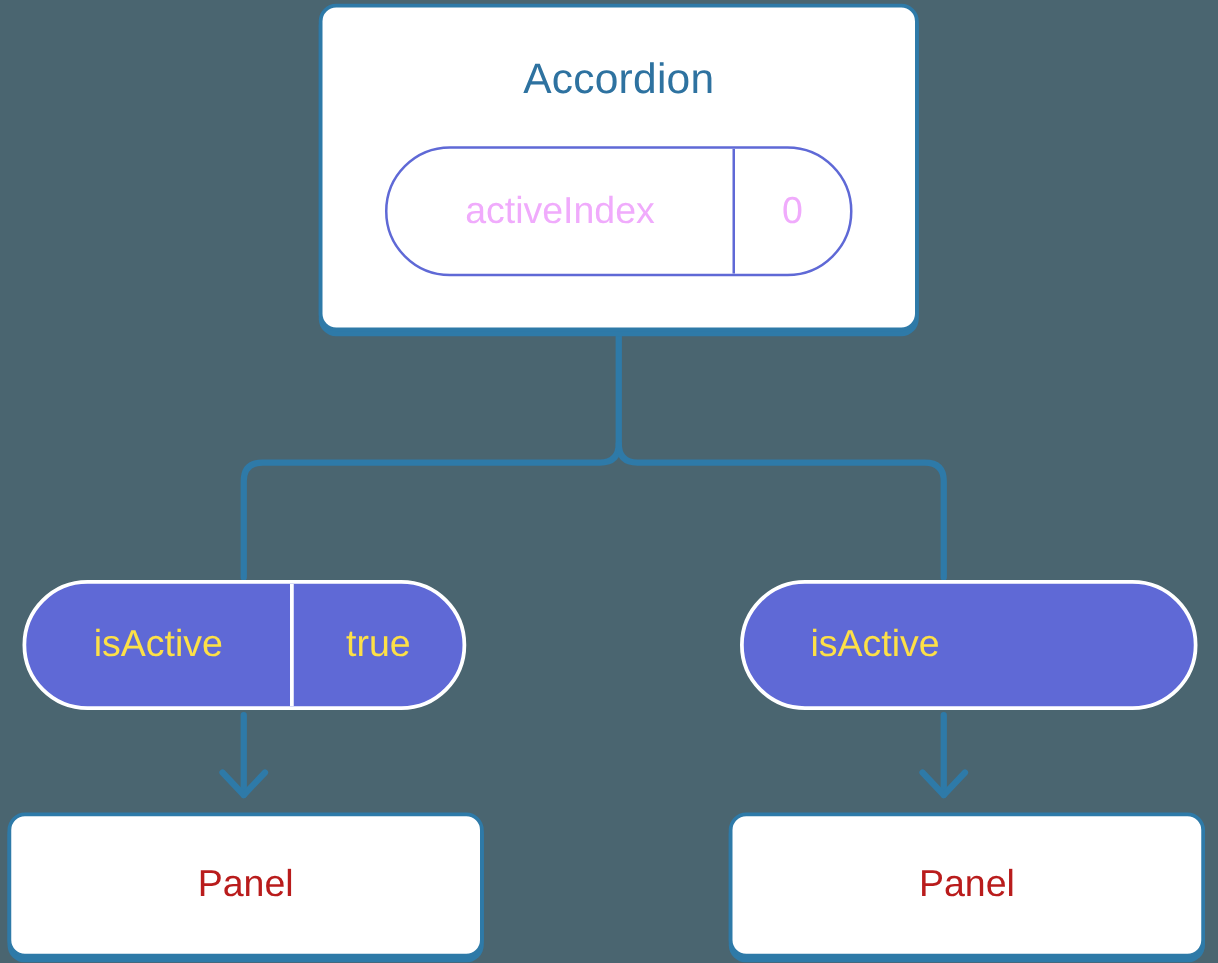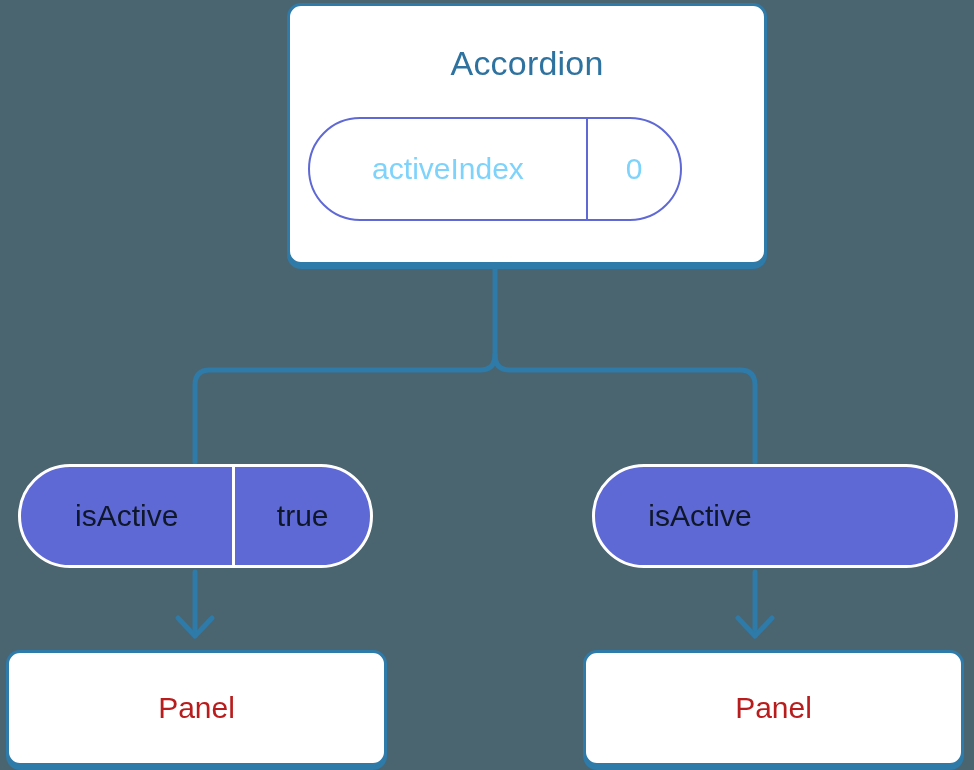--- a/index.html
+++ b/index.html
@@ -41,21 +41,20 @@
     flex-direction: column;
     align-items: center;
   }
   #accordion-card {
     left: 255px;
     top: 3px;
     width: 480px;
     height: 262px;
     justify-content: flex-start;
     padding-top: 40px;
-    margin-left: 32px;
   }
   .card-title {
     font-size: 34px;
     color: #2e72a0;
     letter-spacing: 0.2px;
     line-height: 1;
     user-select: none;
   }
 
   
@@ -100,34 +99,34 @@
     user-select: none;
   }
 
   
   .pill--outline {
     border: 2px solid #5f69d6;
     background: transparent;
   }
   .pill--outline .pill-key,
   .pill--outline .pill-val {
-    color: #7dd3fc;
+    color: #f0abfc;
   }
   .pill--outline .pill-val {
     border-left: 2px solid #5f69d6;
   }
 
   
   .pill--filled {
     border: 3px solid #ffffff;
     background: #5f69d6;
   }
   .pill--filled .pill-key,
   .pill--filled .pill-val {
-    color: #0f172a;
+    color: #fde047;
   }
   .pill--filled .pill-val {
     border-left: 3px solid #ffffff;
   }
 
   #pill-active-index {
     left: 308px;
     top: 117px;
     width: 374px;
     height: 104px;

